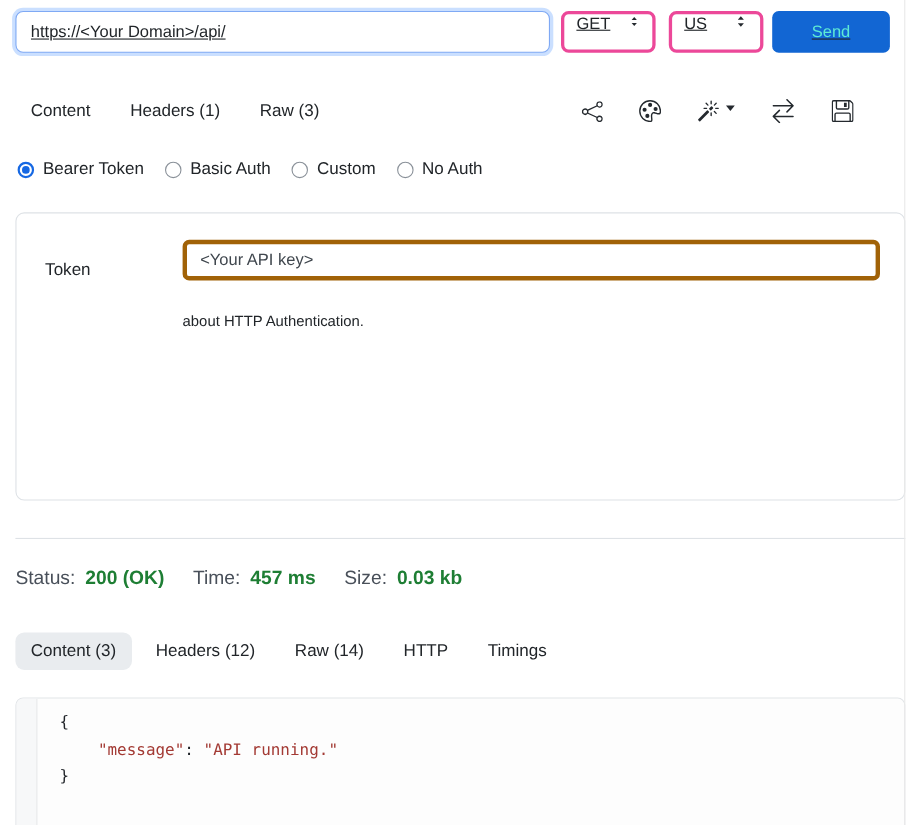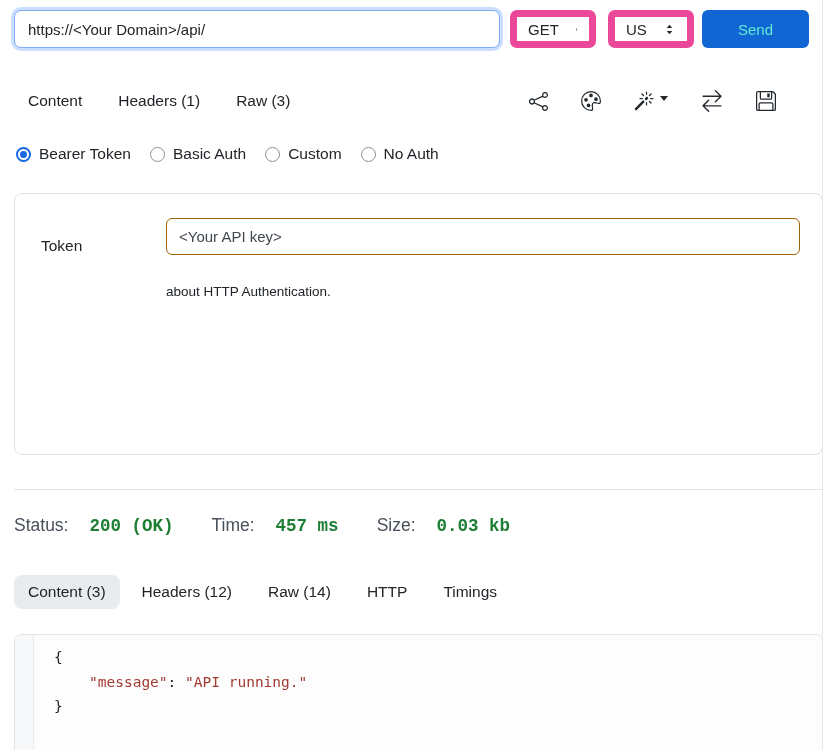--- a/index.html
+++ b/index.html
@@ -5,30 +5,30 @@
   * { box-sizing: border-box; }
   html,body { margin:0; padding:0; }
   body {
     width:837px; height:750px; overflow:hidden; position:relative;
     background:#ffffff; color:#212529;
     font-family:"Liberation Sans","DejaVu Sans",sans-serif;
   }
   .right-edge-line { position:absolute; left:822px; top:0; width:1px; height:750px; background:#e9e9e9; }
 
   
-  .request-bar { display:flex; align-items:center; margin:10px 14px 0 14px; gap:10px; }
+  .request-bar { display:flex; align-items:center; margin:10px 14px 0 14px; gap:10px;text-decoration:underline; }
   .url-input {
     width:486px; height:38px; border:1px solid #7fa9f4; border-radius:7px;
     box-shadow:0 0 0 3px rgba(13,110,253,.22);
     padding:0 13px; font-size:15px; color:#212529; outline:none;
     font-family:"Liberation Sans","DejaVu Sans",sans-serif;
   }
   .select {
-    height:38px; border:7px solid #ec4899; border-radius:7px; background:#fff;
-    display:flex; align-items:center; justify-content:space-between;
+    height:38px; border:3px solid #ec4899; border-radius:7px; background:#fff;
+    display:flex; justify-content:space-between;
     padding:0 11px; font-size:15px; cursor:pointer;gap:16px;
   }
   .select-method { width:86px; }
   .select-region { width:86px; margin-left:2px; }
   .send-btn {
     width:107px; height:38px; margin-left:-2px; border:none; border-radius:6px;
     background:#1266d3; color:#5eead4; font-size:15px; cursor:pointer;
     font-family:"Liberation Sans","DejaVu Sans",sans-serif;
   }
 
@@ -56,33 +56,33 @@
   }
 
   
   .auth-panel {
     margin:30px 14px 0 14px; height:262px; border:1px solid #dee2e6; border-radius:8px;
     padding:24px 22px 0 26px;
   }
   .token-row { display:flex; align-items:flex-end; }
   .token-label { width:125px; font-size:15.5px; color:#212529; flex:0 0 auto; }
   .token-input {
-    flex:1; height:37px; border:1px solid #a16207; border-radius:6px; padding:0 12px;
+    flex:1; height:37px; border:4px solid #a16207; border-radius:6px; padding:0 12px;
     font-size:15px; color:#40474e; outline:none;
     font-family:"Liberation Sans","DejaVu Sans",sans-serif;
   }
   .token-note { margin:24px 0 0 125px; font-size:13.5px; line-height:25px; color:#212529; max-width:600px; }
   .token-note span { display:block; }
 
   hr.divider { border:none; border-top:1px solid #dee2e6; margin:34px 14px 0 14px; }
 
   
-  .status-row { display:flex; align-items:baseline; margin:25px 14px 0 14px; font-size:17.5px;gap:12px; }
+  .status-row { display:flex; align-items:baseline; margin:25px 14px 0 14px; font-size:17.5px; }
   .status-row .lbl { color:#49505a; margin-right:9px; }
-  .status-row .val { color:#1e7e34; font-weight:700; margin-right:26px;font-family:Liberation Mono, monospace; }
+  .status-row .val { color:#1e7e34; font-weight:700; margin-right:26px; }
 
   .tabs2 { margin-top:39px; }
 
   
   .code-block {
     display:flex; margin:25px 14px 0 14px; height:130px; border:1px solid #e2e5e8;
     border-radius:7px; background:#fdfdfd; overflow:hidden;
   }
   .code-gutter { width:19px; background:#f7f8f9; border-right:1px solid #e8eaec; flex:0 0 auto; }
   .code-area {

